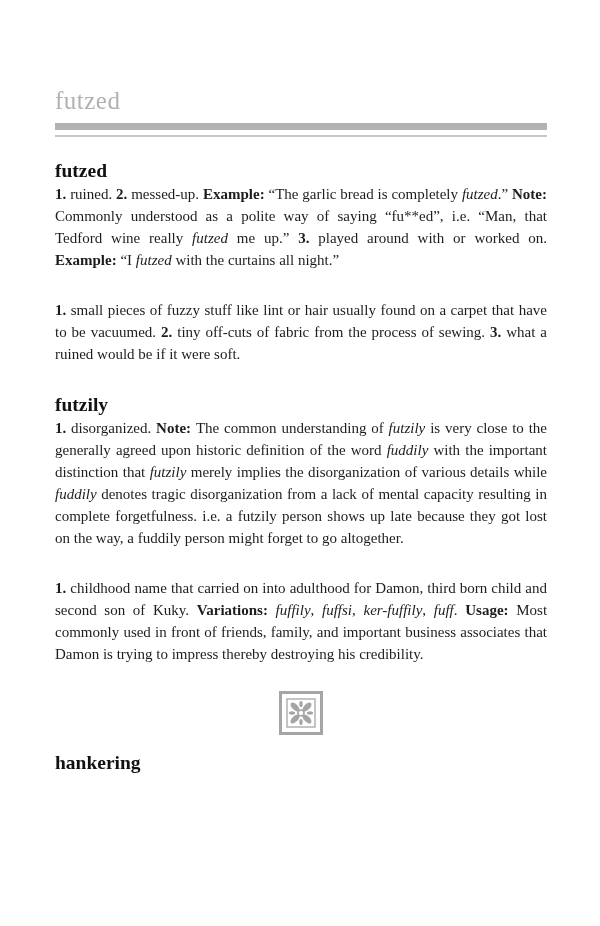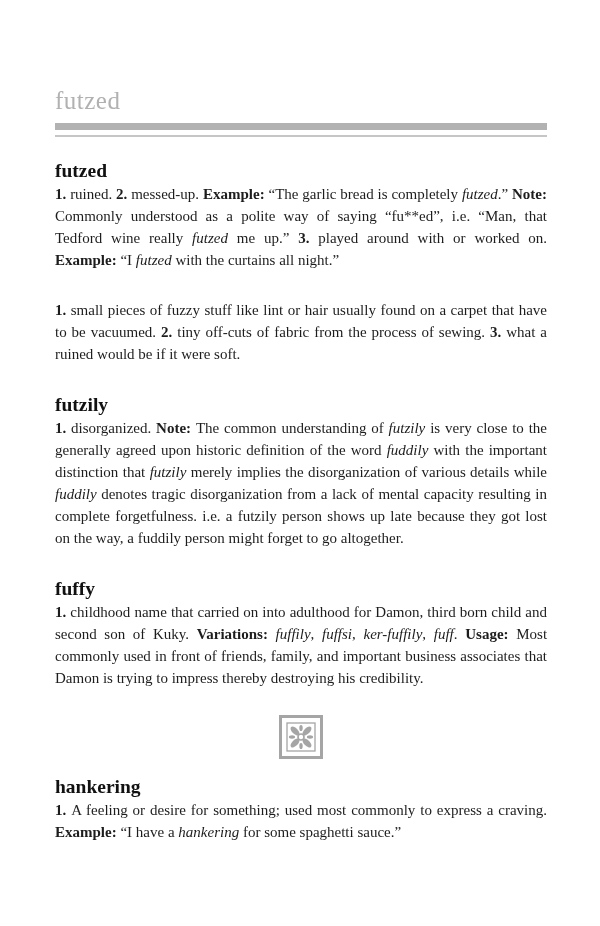--- a/index.html
+++ b/index.html
@@ -67,21 +67,20 @@
   <section class="entry">
     <p class="body"><span class="b">1. </span><span>small pieces of fuzzy stuff like lint or hair usually found on a carpet that have to be vacuumed. </span><span class="b">2. </span><span>tiny off-cuts of fabric from the process of sewing. </span><span class="b">3. </span><span>what a ruined would be if it were soft.</span></p>
   </section>
 
   <section class="entry">
     <h2 class="headword">futzily</h2>
     <p class="body"><span class="b">1. </span><span>disorganized. </span><span class="b">Note: </span><span>The common understanding of </span><span class="i">futzily</span><span> is very close to the generally agreed upon historic definition of the word </span><span class="i">fuddily</span><span> with the important distinction that </span><span class="i">futzily</span><span> merely implies the disorganization of various details while </span><span class="i">fuddily</span><span> denotes tragic disorganization from a lack of mental capacity resulting in complete forgetfulness. i.e. a futzily person shows up late because they got lost on the way, a fuddily person might forget to go altogether.</span></p>
   </section>
 
   <section class="entry">
-    <h2 class="headword">fuffy</h2>
     <p class="body"><span class="b">1. </span><span>childhood name that carried on into adulthood for Damon, third born child and second son of Kuky. </span><span class="b">Variations: </span><span class="i">fuffily</span><span>, </span><span class="i">fuffsi</span><span>, </span><span class="i">ker-fuffily</span><span>, </span><span class="i">fuff</span><span>. </span><span class="b">Usage: </span><span>Most commonly used in front of friends, family, and important business associates that Damon is trying to impress thereby destroying his credibility.</span></p>
   </section>
 
   <div class="ornament-wrap">
     <svg width="44" height="44" viewBox="0 0 44 44" xmlns="http://www.w3.org/2000/svg" aria-hidden="true">
       <rect x="1.5" y="1.5" width="41" height="41" fill="#ffffff" stroke="#a5a5a5" stroke-width="3"></rect>
       <rect x="8" y="8" width="28" height="28" fill="none" stroke="#a5a5a5" stroke-width="1.3"></rect>
       <g fill="#a5a5a5">
         <ellipse cx="16" cy="16" rx="2.9" ry="5.6" transform="rotate(-45 16 16)"></ellipse>
         <ellipse cx="28" cy="16" rx="2.9" ry="5.6" transform="rotate(45 28 16)"></ellipse>
@@ -91,16 +90,15 @@
         <ellipse cx="22" cy="31" rx="1.7" ry="3.1"></ellipse>
         <ellipse cx="13" cy="22" rx="3.1" ry="1.7"></ellipse>
         <ellipse cx="31" cy="22" rx="3.1" ry="1.7"></ellipse>
       </g>
       <circle cx="22" cy="22" r="3" fill="none" stroke="#a5a5a5" stroke-width="1.6"></circle>
     </svg>
   </div>
 
   <section class="entry" style="margin-top:14px">
     <h2 class="headword">hankering</h2>
-    <p class="body"><span class="b">1. </span><span>A feeling or desire for something; used most commonly to express a craving. </span><span class="b">Example: </span><span>“I have a </span><span class="i">hankering</span><span> for some spaghetti sauce.”</span></p>
   </section>
 
 </div>
 
 </body></html>

